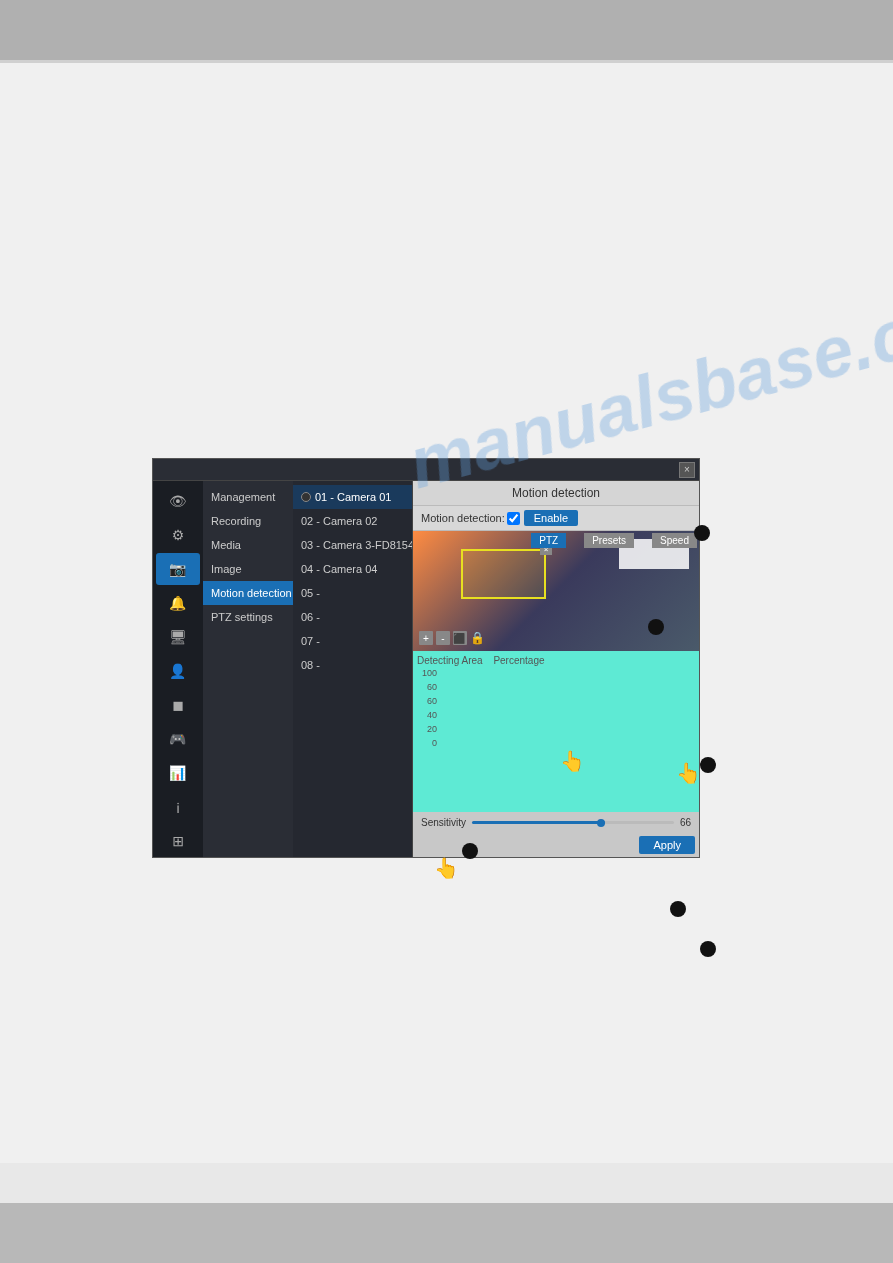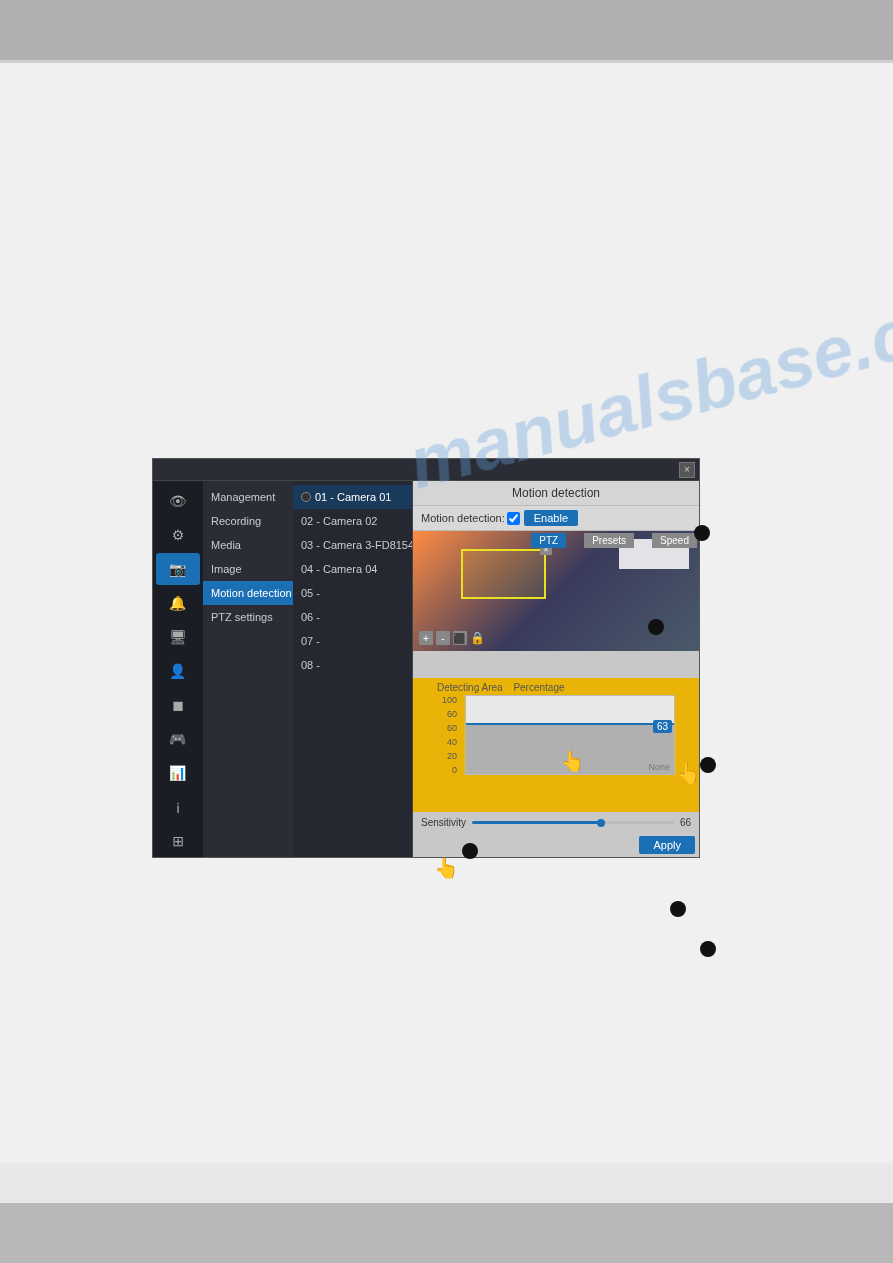--- a/index.html
+++ b/index.html
@@ -248,25 +248,24 @@
       padding: 2px 8px;
       font-size: 10px;
       cursor: pointer;
     }
     .ptz-btn.secondary {
       background: #888;
     }
 
     
     .graph-area {
-      background: #eab308;
-      padding: 4px 24px;
+      background: #5eead4;
+      padding: 4px 4px;
       flex: 1;
       position: relative;
-      margin-top: 27px;
     }
     .graph-container {
       display: flex;
       height: 80px;
       gap: 4px;
     }
     .y-axis {
       display: flex;
       flex-direction: column;
       justify-content: space-between;
@@ -543,26 +542,20 @@
           </div>
           <div class="graph-container">
             <div class="y-axis">
               <span>100</span>
               <span>60</span>
               <span>60</span>
               <span>40</span>
               <span>20</span>
               <span>0</span>
             </div>
-            <div class="graph-main">
-              <div class="graph-bar" style="height:63%;"></div>
-              <div class="graph-line" style="bottom:63%;"></div>
-              <div class="graph-value-badge">63</div>
-              <div style="position:absolute; bottom:2px; right:4px; font-size:9px; color:#777;">None</div>
-            </div>
           </div>
         </div>
 
         <div style="padding: 2px 8px;">
           <div class="sensitivity-row">
             <span>Sensitivity</span>
             <div class="slider-track">
               <div class="slider-fill"></div>
               <div class="slider-thumb"></div>
             </div>

